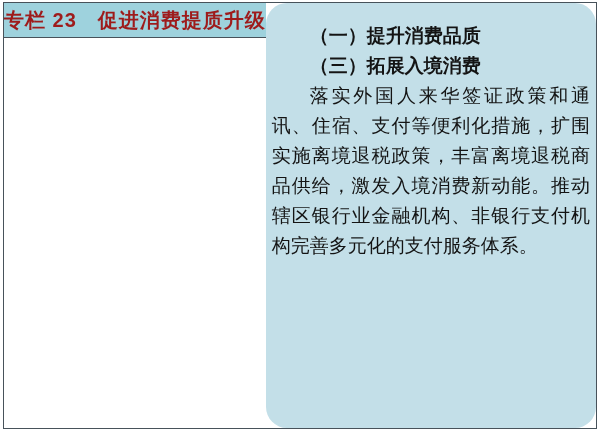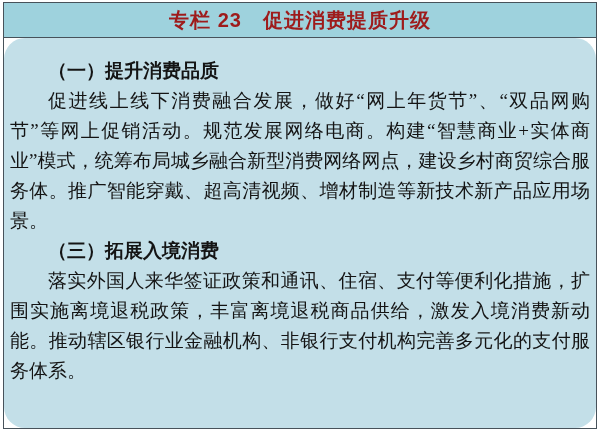--- a/index.html
+++ b/index.html
@@ -17,21 +17,20 @@
   }
   .column-box {
     position: absolute;
     top: 2px;
     left: 3px;
     right: 3px;
     bottom: 2px;
     border: 1.5px solid #47525a;
     box-sizing: border-box;
     display: flex;
-    flex-direction: column;
   }
   .column-header {
     height: 34px;
     flex: 0 0 34px;
     background: #9ed2dd;
     border-bottom: 1.5px solid #47525a;
     display: flex;
     align-items: center;
     justify-content: center;
   }
@@ -72,20 +71,19 @@
   <div class="column-box">
 
     <div class="column-header">
       <span class="column-title">专栏 23　促进消费提质升级</span>
     </div>
 
     <div class="column-body">
 
       <div class="section-heading">（一）提升消费品质</div>
 
-      <p class="section-paragraph">促进线上线下消费融合发展，做好“网上年货节”、“双品网购节”等网上促销活动。规范发展网络电商。构建“智慧商业+实体商业”模式，统筹布局城乡融合新型消费网络网点，建设乡村商贸综合服务体。推广智能穿戴、超高清视频、增材制造等新技术新产品应用场景。</p>
 
       <div class="section-heading">（三）拓展入境消费</div>
       <p class="section-paragraph">落实外国人来华签证政策和通讯、住宿、支付等便利化措施，扩围实施离境退税政策，丰富离境退税商品供给，激发入境消费新动能。推动辖区银行业金融机构、非银行支付机构完善多元化的支付服务体系。</p>
 
     </div>
   </div>
 </div>
 
 </body></html>

